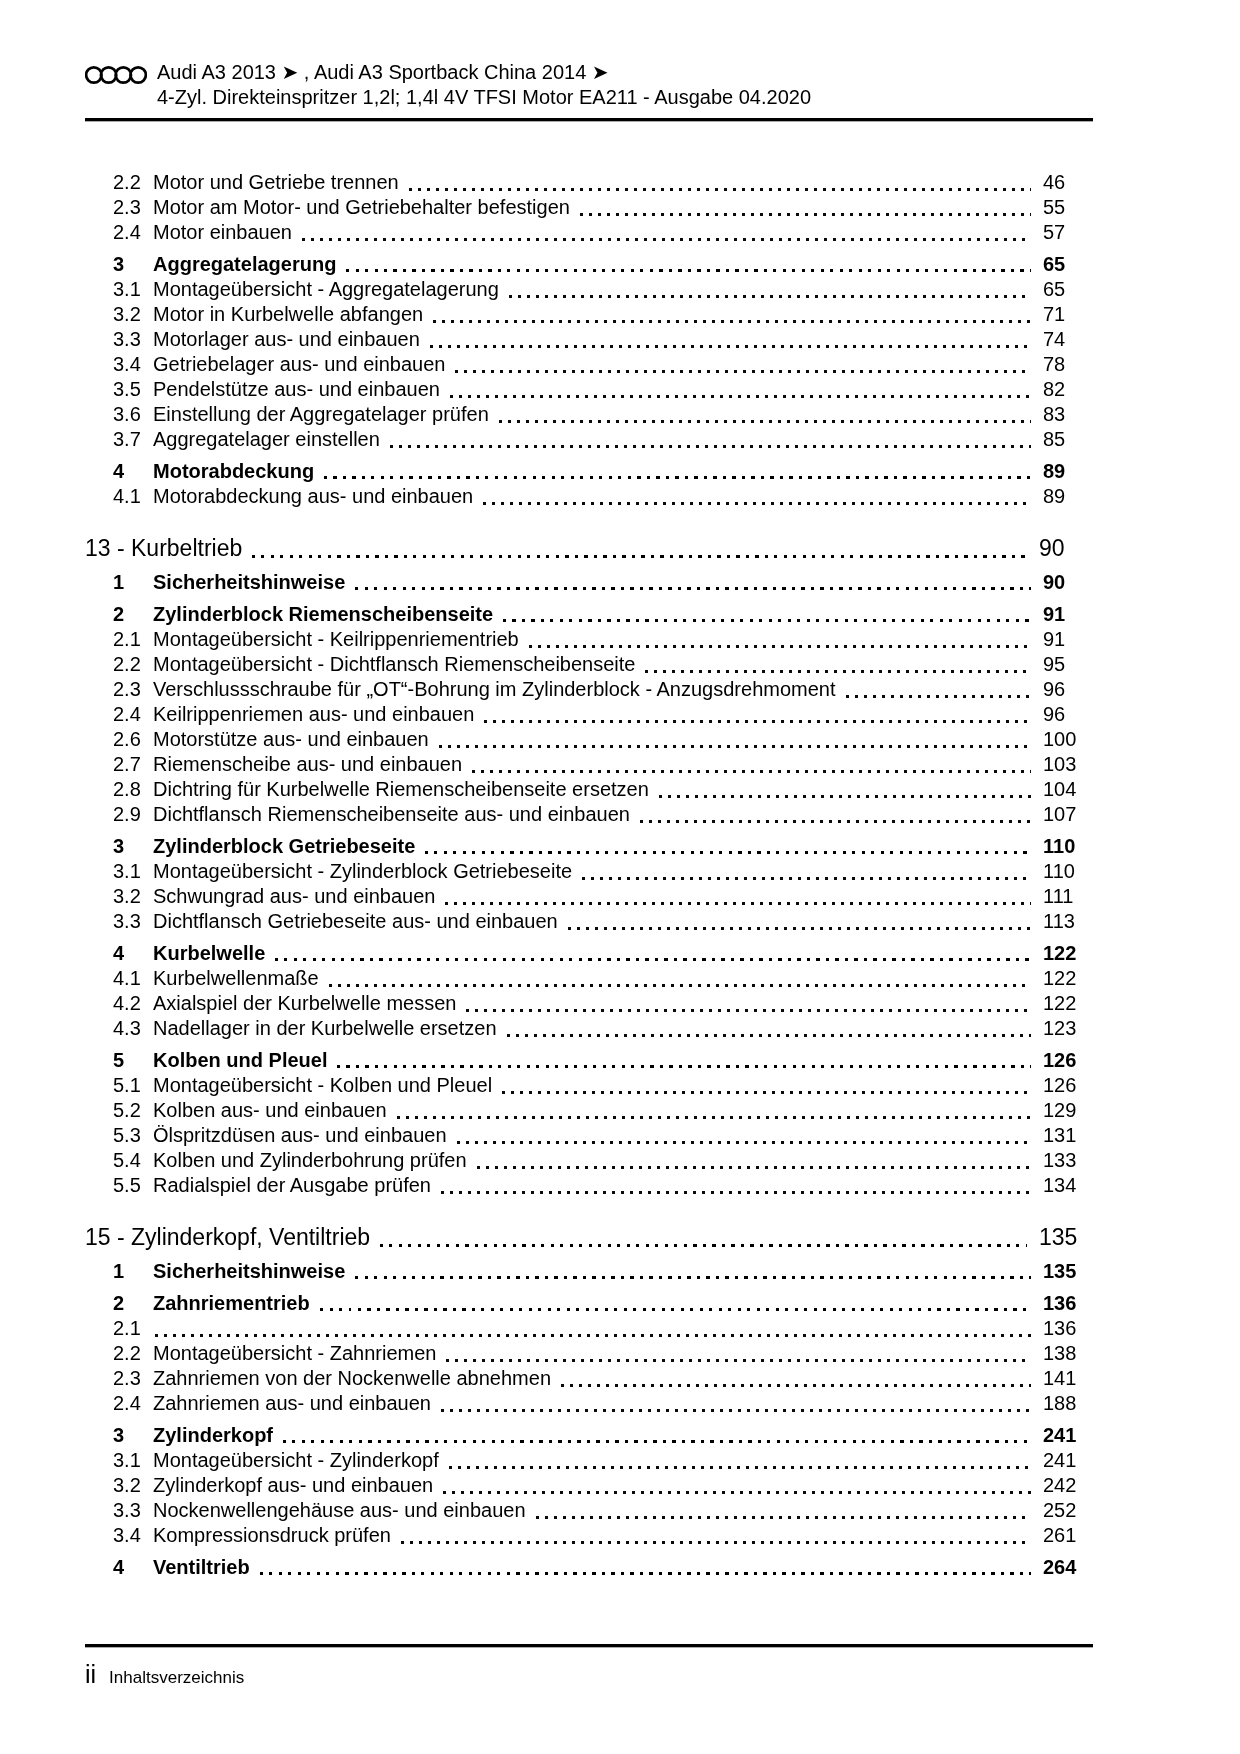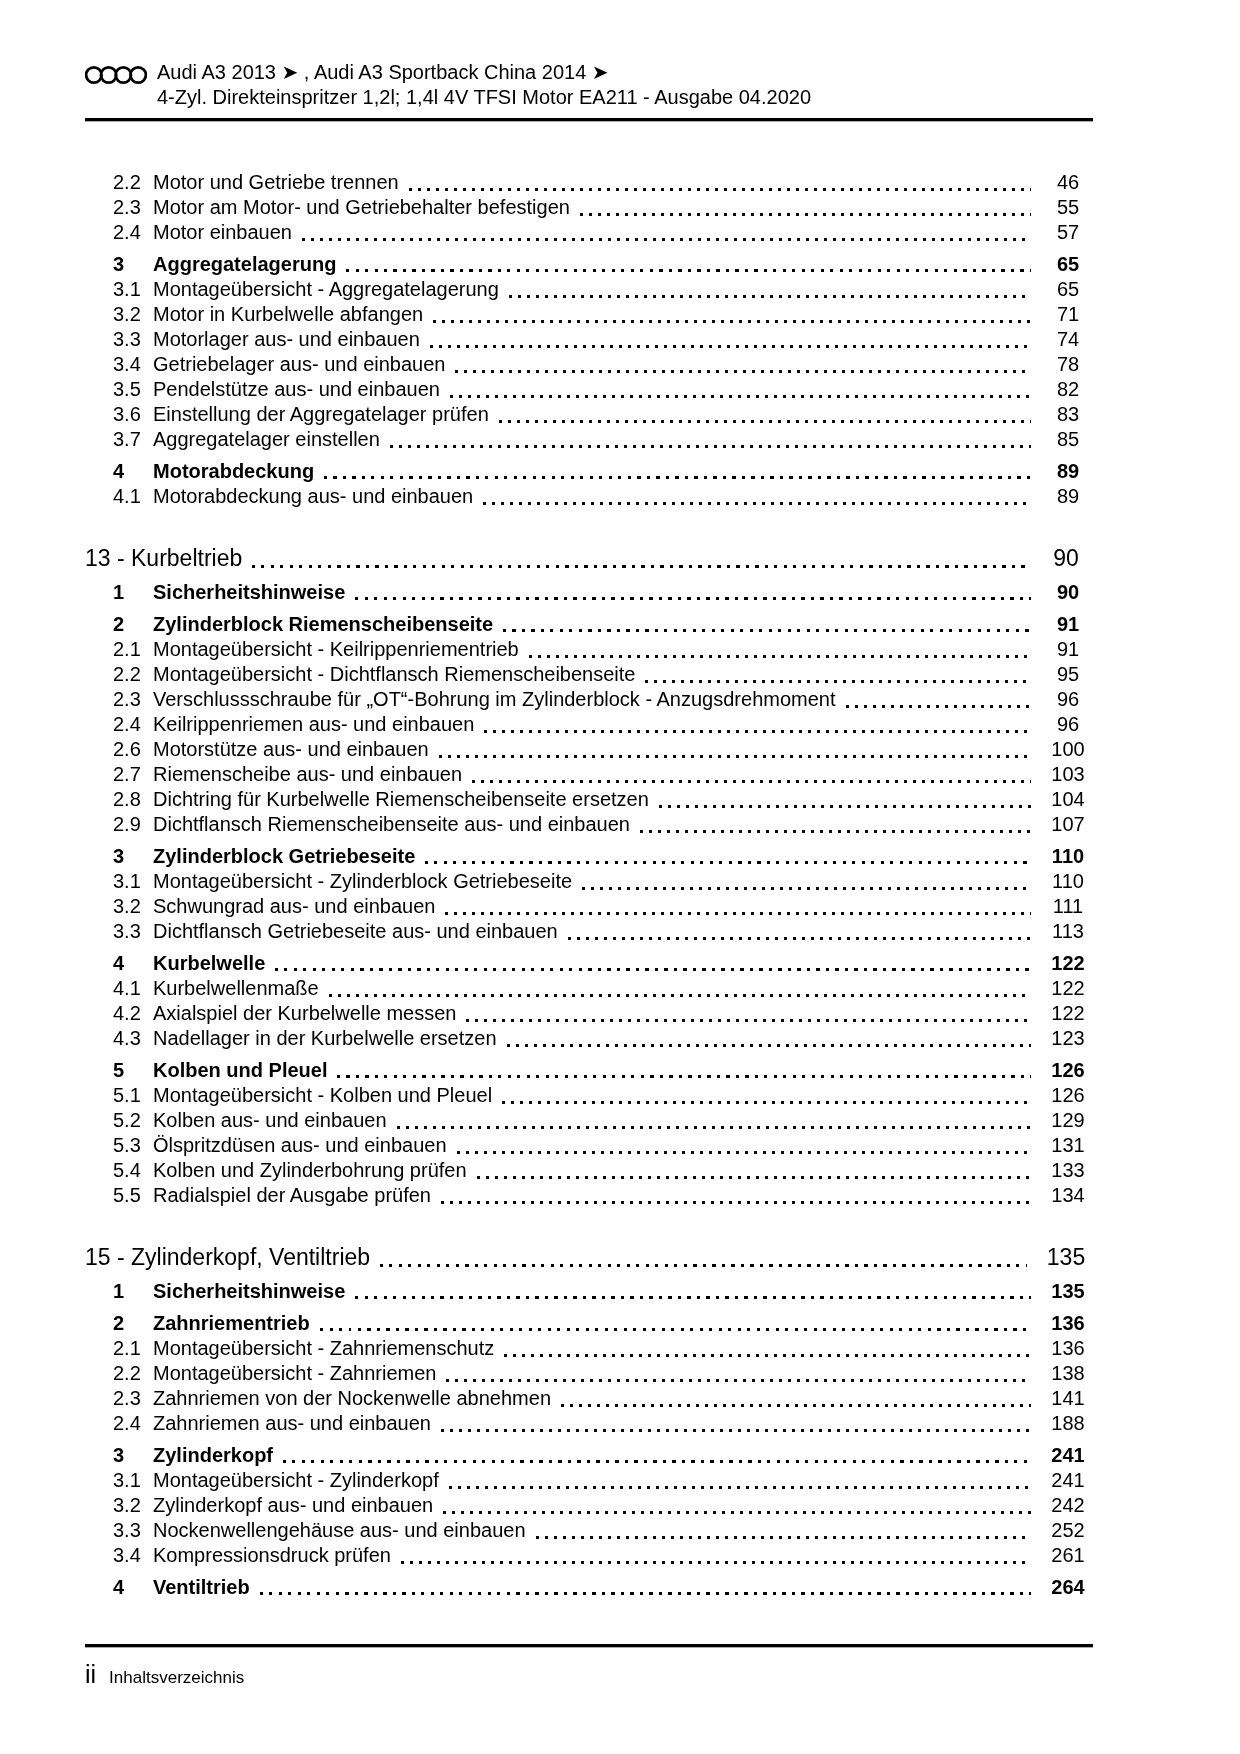--- a/index.html
+++ b/index.html
@@ -54,21 +54,21 @@
     top: 170px;
     width: 1008px;
     font-size: 20px;
   }
   .toc-group { margin: 0; }
   .chapter-row {
     display: flex;
     align-items: baseline;
     font-size: 23px;
     line-height: 30px;
-    margin-top: 34px;
+    margin-top: 24px;
     margin-bottom: 7px;
     white-space: nowrap;
   }
   .toc-row {
     display: flex;
     align-items: baseline;
     line-height: 25px;
     padding-left: 28px;
     white-space: nowrap;
   }
@@ -93,21 +93,21 @@
   }
   .toc-row.bold .leader,
   .chapter-row .leader {
     height: 3.4px;
     background-image: repeating-linear-gradient(to right, #000 0 3px, transparent 3px 9.5px);
     margin-bottom: 5px;
   }
   .toc-page {
     width: 50px;
     flex-shrink: 0;
-    text-align: center;
+    text-align: left;
   }
   .chapter-row .toc-page { width: 54px; }
   
   .footer {
     position: absolute;
     left: 85px;
     top: 1644px;
     width: 1008px;
   }
   .footer-row {
@@ -394,21 +394,20 @@
           <span class="toc-page">135</span>
         </div>
         <div class="toc-row bold">
           <span class="toc-num">2</span>
           <span class="toc-title">Zahnriementrieb</span>
           <span class="leader"></span>
           <span class="toc-page">136</span>
         </div>
         <div class="toc-row">
           <span class="toc-num">2.1</span>
-          <span class="toc-title">Montageübersicht - Zahnriemenschutz</span>
           <span class="leader"></span>
           <span class="toc-page">136</span>
         </div>
         <div class="toc-row">
           <span class="toc-num">2.2</span>
           <span class="toc-title">Montageübersicht - Zahnriemen</span>
           <span class="leader"></span>
           <span class="toc-page">138</span>
         </div>
         <div class="toc-row">

